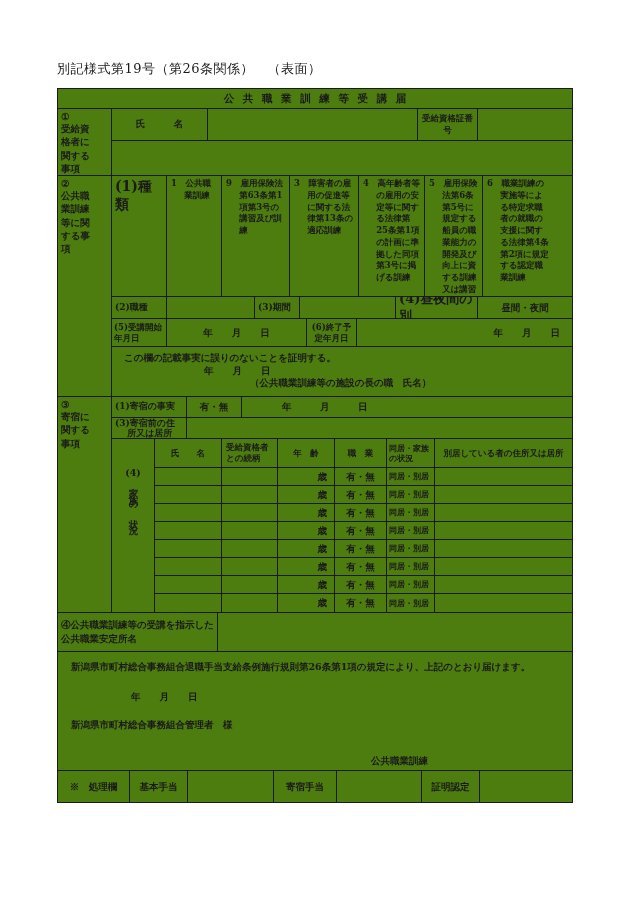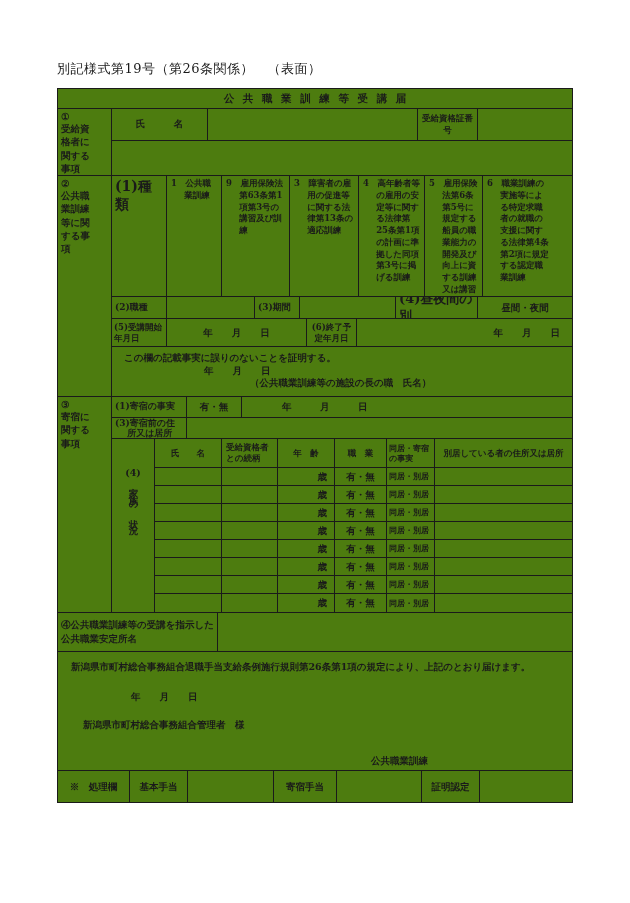--- a/index.html
+++ b/index.html
@@ -50,21 +50,21 @@
   .fam-grid > .trow:last-child { border-bottom: none; }
   .fam-grid .trow { height: 18px; }
   .fam-grid .trow.fhead { height: 29px; }
   .fc-name { width: 67px; }
   .fc-rel  { width: 56px; }
   .fc-age  { width: 57px; }
   .fc-occ  { width: 52px; }
   .fc-coh  { width: 48px; }
   .footer { height: 119px; border-bottom: 1px solid #1a1a1a; padding: 9px 8px 0 13px; font-size: 9.5px; }
   .footer .f-date { margin: 17px 0 0 60px; }
-  .footer .f-addr { margin: 15px 0 0 12px; }
+  .footer .f-addr { margin: 15px 0 0 0; }
   .footer .f-sign { margin: 23px 0 0 300px; }
   .proc-row { height: 31px; }
 </style>
 </head>
 <body>
 
 <div class="heading">別記様式第19号（第26条関係）　（表面）</div>
 
 <div class="form">
 
@@ -162,21 +162,21 @@
         <div class="fam-label">
           <div>(4)</div>
           <div class="fam-vert">家族の状況</div>
         </div>
         <div class="fam-grid">
           <div class="trow fhead small">
             <div class="c center fc-name">氏　　名</div>
             <div class="c fc-rel" style="padding:1px 4px">受給資格者との続柄</div>
             <div class="c center fc-age">年　齢</div>
             <div class="c center fc-occ">職　業</div>
-            <div class="c tiny fc-coh" style="padding:1px 2px">同居・寄宿の事実</div>
+            <div class="c tiny fc-coh" style="padding:1px 2px">同居・家族の状況</div>
             <div class="c last center small">別居している者の住所又は居所</div>
           </div>
           <div class="trow">
             <div class="c fc-name"></div>
             <div class="c fc-rel"></div>
             <div class="c right fc-age" style="padding-right:7px">歳</div>
             <div class="c center fc-occ">有・無</div>
             <div class="c tiny fc-coh" style="padding-left:2px">同居・別居</div>
             <div class="c last"></div>
           </div>

